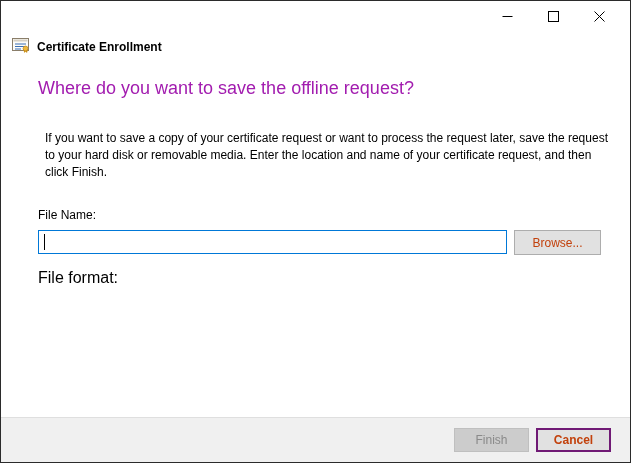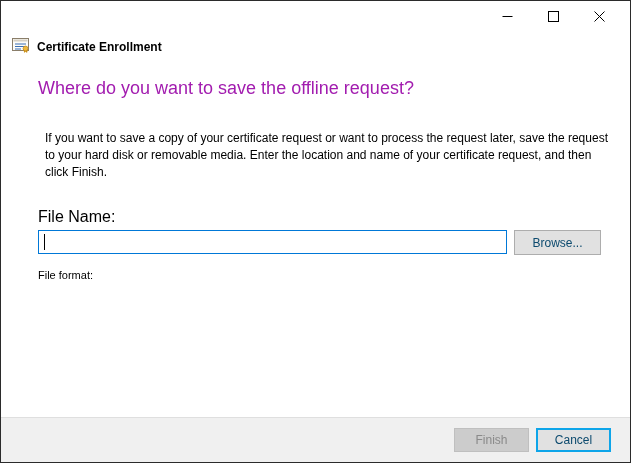--- a/index.html
+++ b/index.html
@@ -68,21 +68,21 @@
     width: 567px;
     margin: 7px;
     font-size: 12px;
     line-height: 17px;
     color: #000;
   }
 
   .filename-label {
     position: absolute;
     top: 207px; left: 37px;
-    font-size: 16px;
+    font-size: 12px;
   }
   .textbox-wrap {
     position: absolute;
     top: 229px; left: 37px;
     width: 469px; height: 24px;
   }
   .textbox {
     width: 100%; height: 100%;
     border: 1.5px solid #0078d7;
     background: #ffffff;
@@ -95,35 +95,35 @@
     position: absolute;
     left: 6px; top: 4px;
     width: 1px; height: 16px;
     background: #000000;
     pointer-events: none;
   }
 
   .btn {
     font-family: "Liberation Sans", "DejaVu Sans", sans-serif;
     font-size: 12px;
-    color: #0c4a6e;
+    color: #c2410c;
     background: #e1e1e1;
     border: 1px solid #adadad;
     cursor: default;
   }
   .browse-btn {
     position: absolute;
     top: 229px; left: 513px;
     width: 87px; height: 25px;
   }
 
   .format-label {
     position: absolute;
     top: 268px; left: 37px;
-    font-size: 11px;
+    font-size: 16px;
   }
   .radio-group { position: absolute; top: 285px; left: 34px; }
   .radio-row {
     display: flex;
     align-items: center;
     gap: 6px;
     height: 19px;
     margin-bottom: 1px;
     cursor: default;
   }
@@ -159,21 +159,22 @@
     gap: 7px;
     padding-right: 19px;
   }
   .footer .btn { width: 75px; height: 24px; }
   .finish-btn.disabled {
     background: #cccccc;
     border-color: #bfbfbf;
     color: #8a8a8a;
   }
   .cancel-btn {
-    border: 2px solid #0ea5e9;
+    border: 2px solid #701a75;
+    font-weight: bold;
   }
 </style>
 </head>
 <body>
 
 <div class="window">
 
   <div class="titlebar">
     <div class="titlebar-controls">
       <button class="ctrl-btn">

